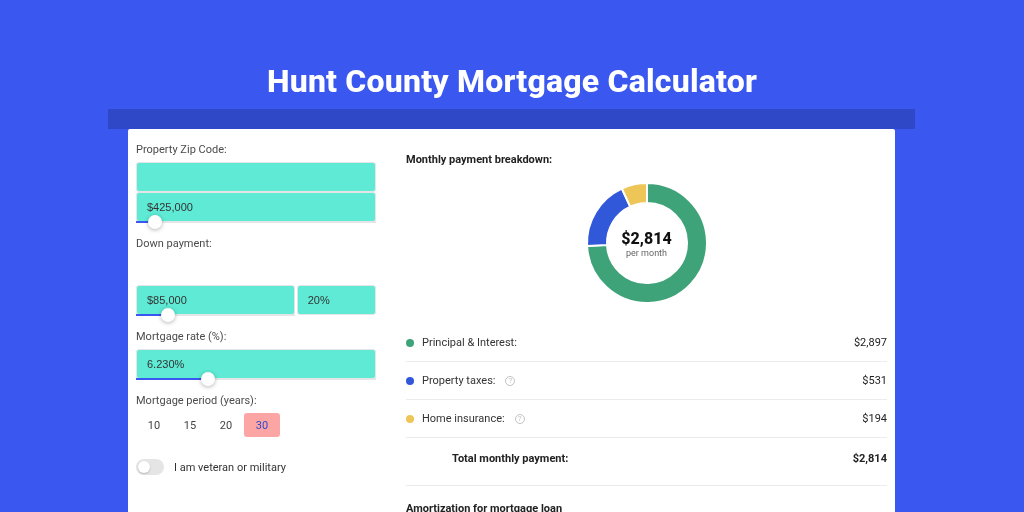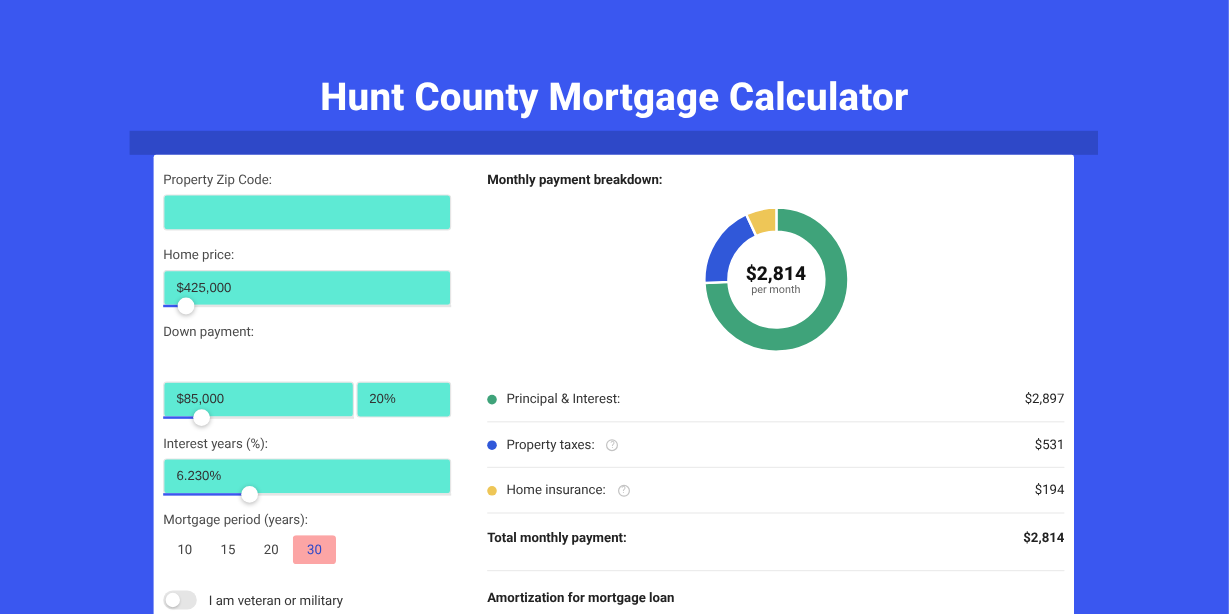--- a/index.html
+++ b/index.html
@@ -130,21 +130,21 @@
     height: 12px;
     background: #fff;
     border-radius: 50%;
     box-shadow: 0 1px 2px rgba(0,0,0,0.2);
   }
   .toggle-label { font-size: 11px; color: #333; }
   .section-title {
     font-size: 11px;
     font-weight: 700;
     color: #222;
-    margin-top: 6px;
+    margin-top: 16px;
     margin-bottom: 12px;
   }
   .donut-wrap {
     display: flex;
     justify-content: center;
     margin-bottom: 20px;
   }
   .donut-container { position: relative; width: 130px; height: 130px; }
   .donut-center {
     position: absolute;
@@ -178,20 +178,21 @@
     justify-content: center;
     margin-left: 2px;
   }
   .total-row {
     display: flex;
     justify-content: space-between;
     padding: 10px 0 14px;
     font-weight: 700;
     font-size: 11px;
     color: #222;
+    margin-left: 46px;
   }
   .divider { height: 1px; background: #ececec; margin: 4px 0; }
   .amort-title {
     font-size: 11px;
     font-weight: 700;
     color: #222;
     margin-top: 6px;
     border-top: 1px solid #ececec;
     padding-top: 16px;
   }
@@ -202,21 +203,20 @@
 <h1 class="title">Hunt County Mortgage Calculator</h1>
 <div class="header-strip"></div>
 
 <div class="panel">
 
   <div class="left-col">
 
     <div class="field-label first">Property Zip Code:</div>
     <input class="text-input" value="" style="">
 
-    <div class="field-label">Home price:</div>
     <div class="price-wrap">
       <input class="text-input" value="$425,000" style="">
       <div class="slider-track">
         <div class="slider-fill" id="price-fill" style="width: 8%;"></div>
         <div class="slider-thumb" id="price-thumb" style="left: 8%;"></div>
       </div>
     </div>
 
     <div class="field-label">Down payment:</div>
     <div class="dp-row">
@@ -225,21 +225,21 @@
         <div class="slider-track">
           <div class="slider-fill" id="dp-fill" style="width: 20%;"></div>
           <div class="slider-thumb" id="dp-thumb" style="left: 20%;"></div>
         </div>
       </div>
       <div class="dp-pct">
         <input class="text-input" value="20%" style="">
       </div>
     </div>
 
-    <div class="field-label">Interest years (%):</div>
+    <div class="field-label">Mortgage rate (%):</div>
     <div class="price-wrap">
       <input class="text-input" value="6.230%" style="">
       <div class="slider-track">
         <div class="slider-fill" id="rate-fill" style="width: 30%;"></div>
         <div class="slider-thumb" id="rate-thumb" style="left: 30%;"></div>
       </div>
     </div>
 
     <div class="field-label">Mortgage period (years):</div>
     <div class="period-buttons" id="period-buttons">

